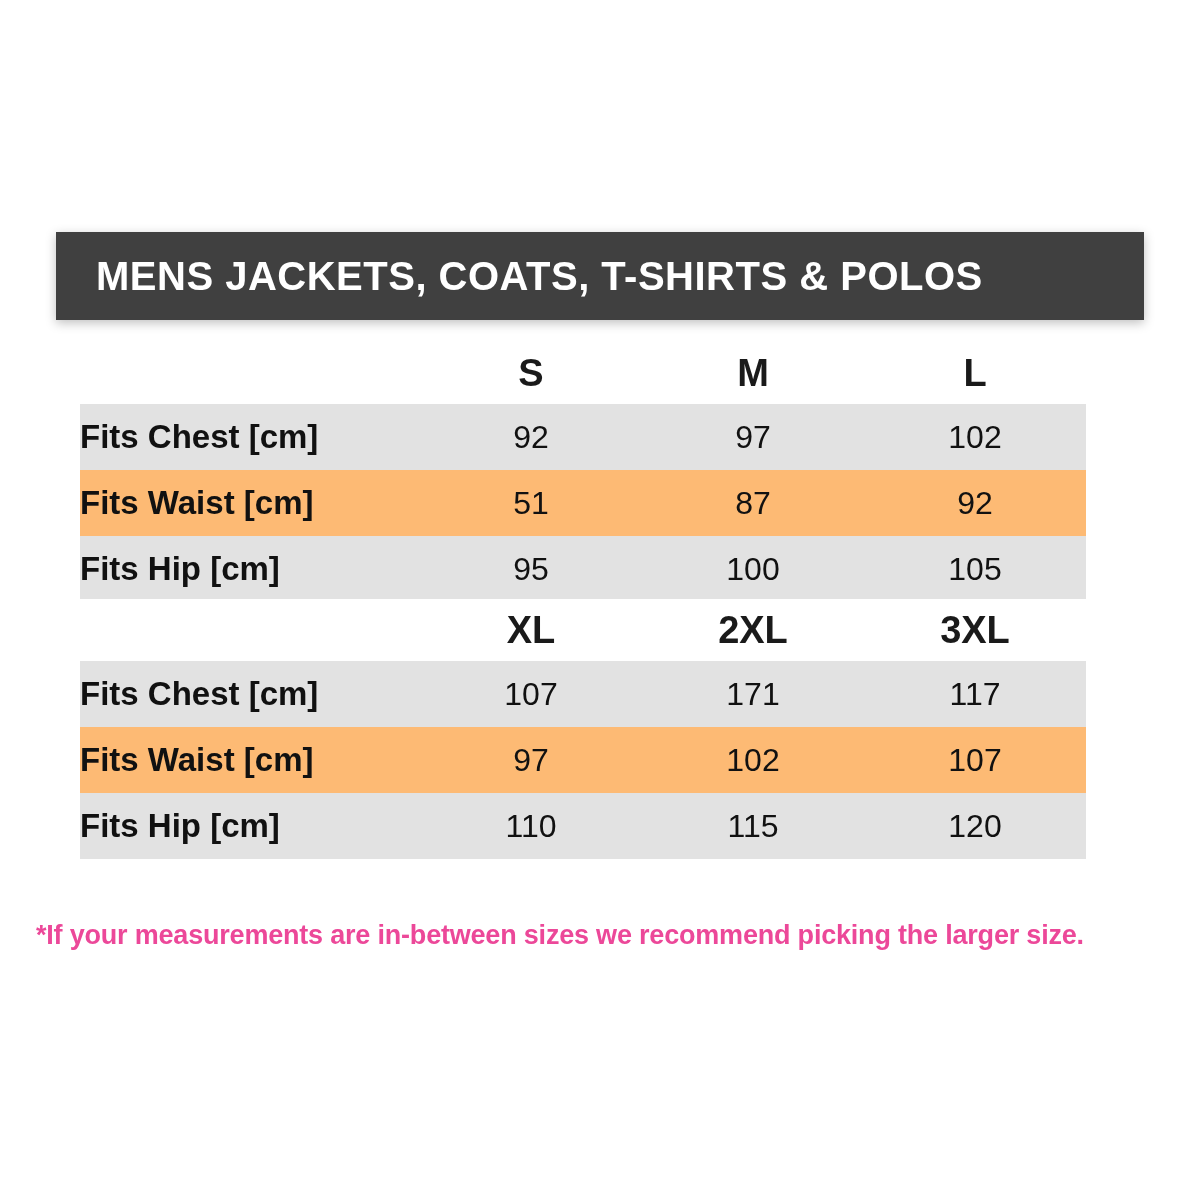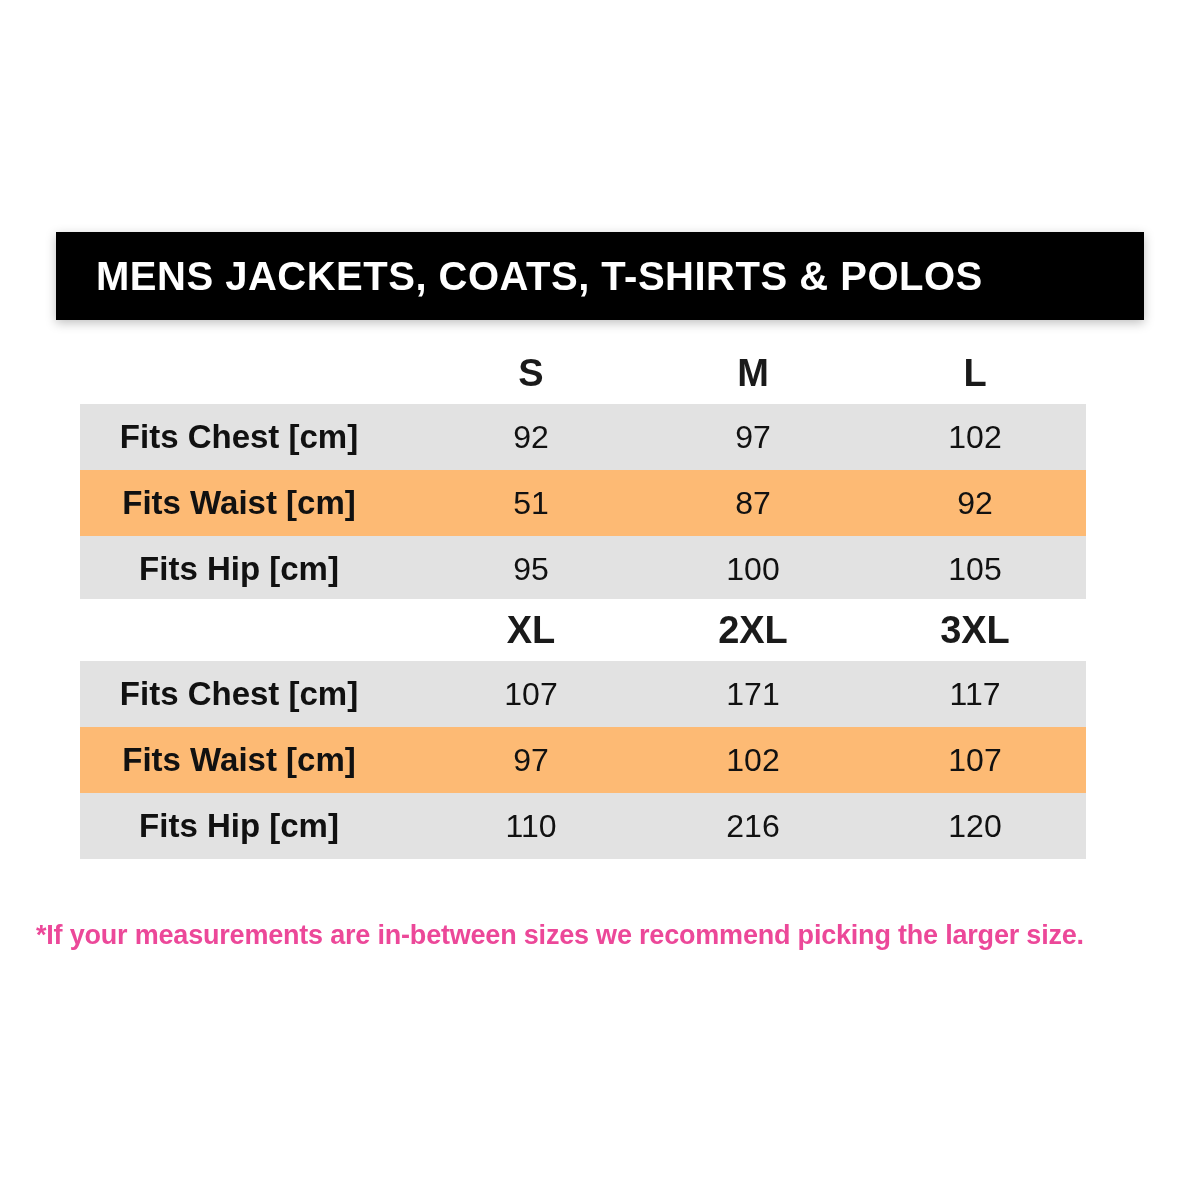--- a/index.html
+++ b/index.html
@@ -27,21 +27,21 @@
     width: 1200px;
   }
 
   
   .banner {
     position: absolute;
     left: 56px;
     top: 232px;
     width: 1088px;
     height: 88px;
-    background: #000000;
+    background: #404040;
     box-shadow: 0 3px 10px rgba(0,0,0,0.25);
     display: flex;
     align-items: center;
   }
   .banner-title {
     color: #ffffff;
     font-size: 40px;
     font-weight: bold;
     letter-spacing: 0.5px;
     margin-left: 40px;
@@ -82,21 +82,21 @@
     background: #ffffff;
   }
 
   .data-row td {
     background: #fdba74;
   }
   .data-row.shaded td {
     background: #e2e2e2;
   }
   td.row-label {
-    text-align: center;
+    text-align: left;
     font-weight: bold;
     padding-right: 22px;
     font-size: 33px;
     color: #111111;
   }
   td.value {
     text-align: center;
     font-weight: normal;
     font-size: 32px;
     color: #111111;
@@ -186,21 +186,21 @@
         </tr>
         <tr class="data-row">
           <td class="row-label">Fits Waist [cm]</td>
           <td class="value">97</td>
           <td class="value">102</td>
           <td class="value">107</td>
         </tr>
         <tr class="data-row shaded">
           <td class="row-label">Fits Hip [cm]</td>
           <td class="value">110</td>
-          <td class="value">216</td>
+          <td class="value">115</td>
           <td class="value">120</td>
         </tr>
       </tbody>
     </table>
 
     <div class="footnote">*If your measurements are in-between sizes we recommend picking the larger size.</div>
 
   </div>
 </div>
 

